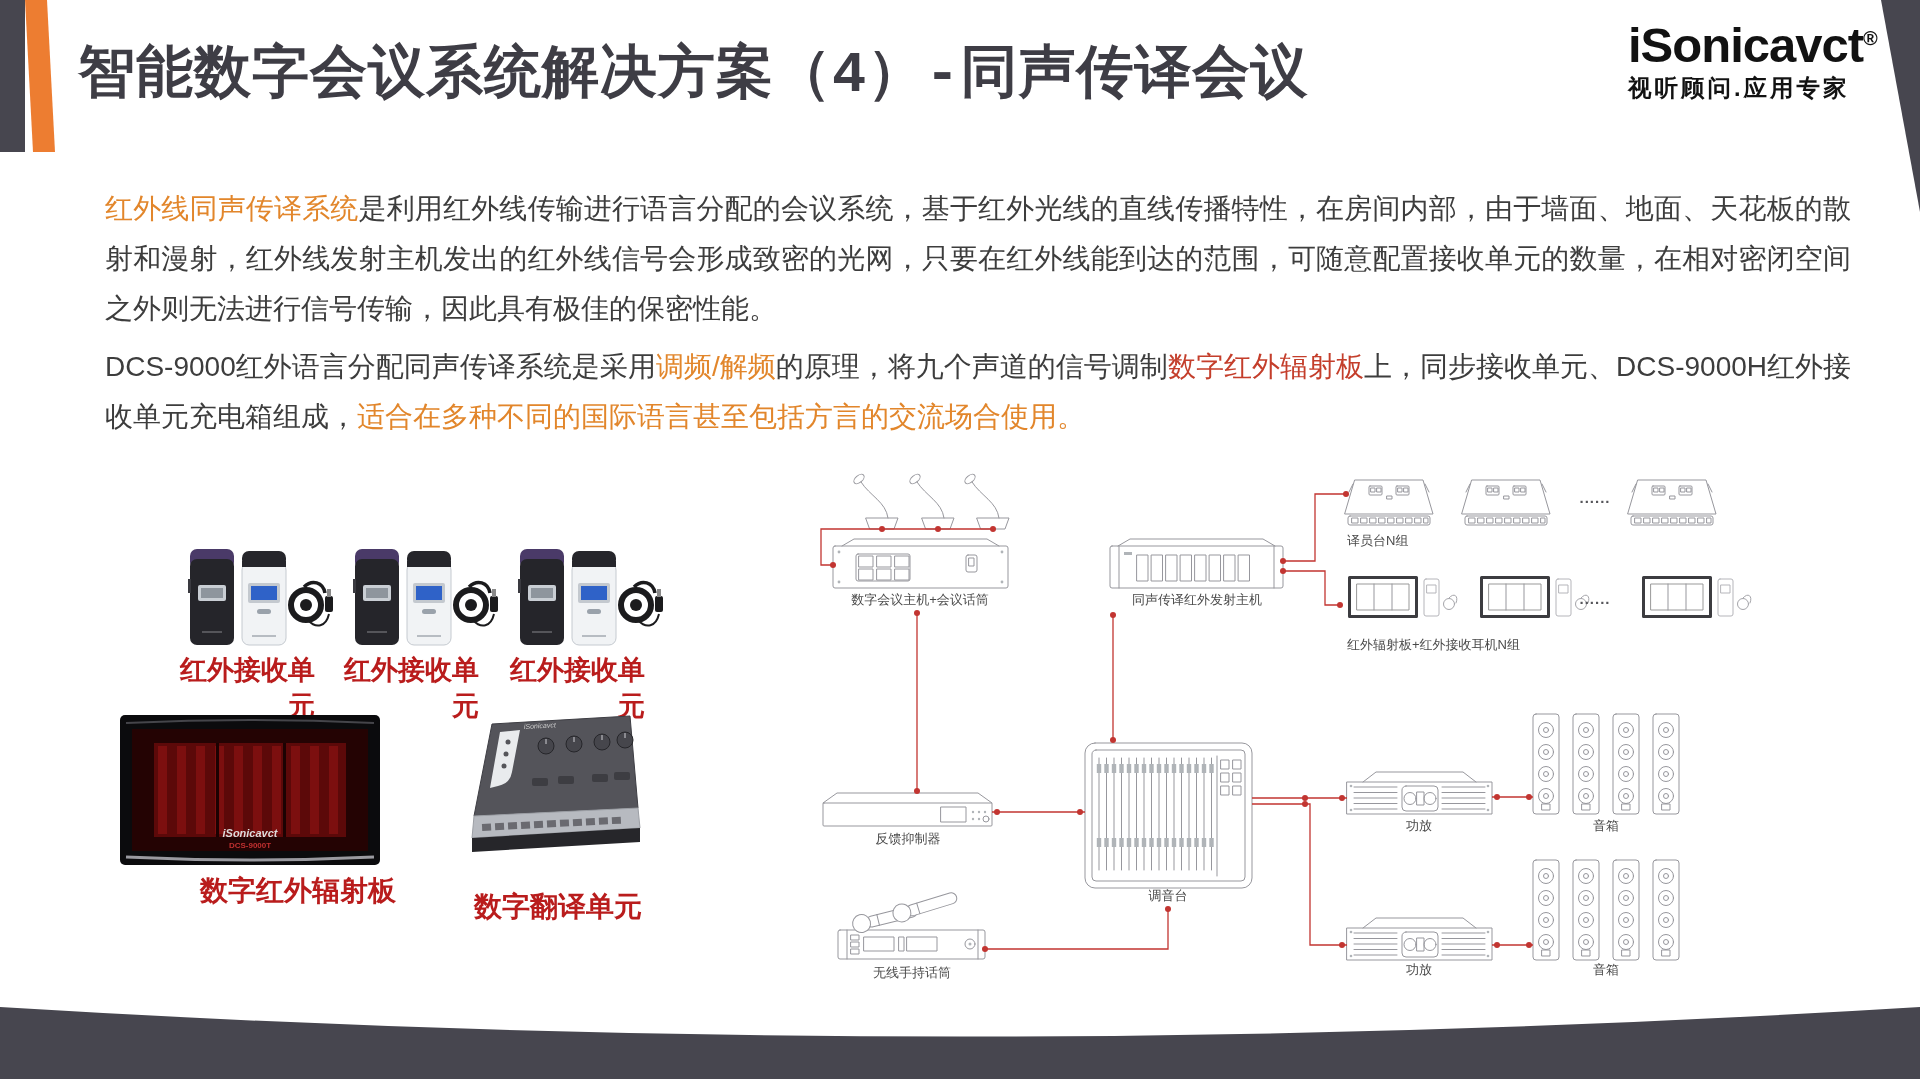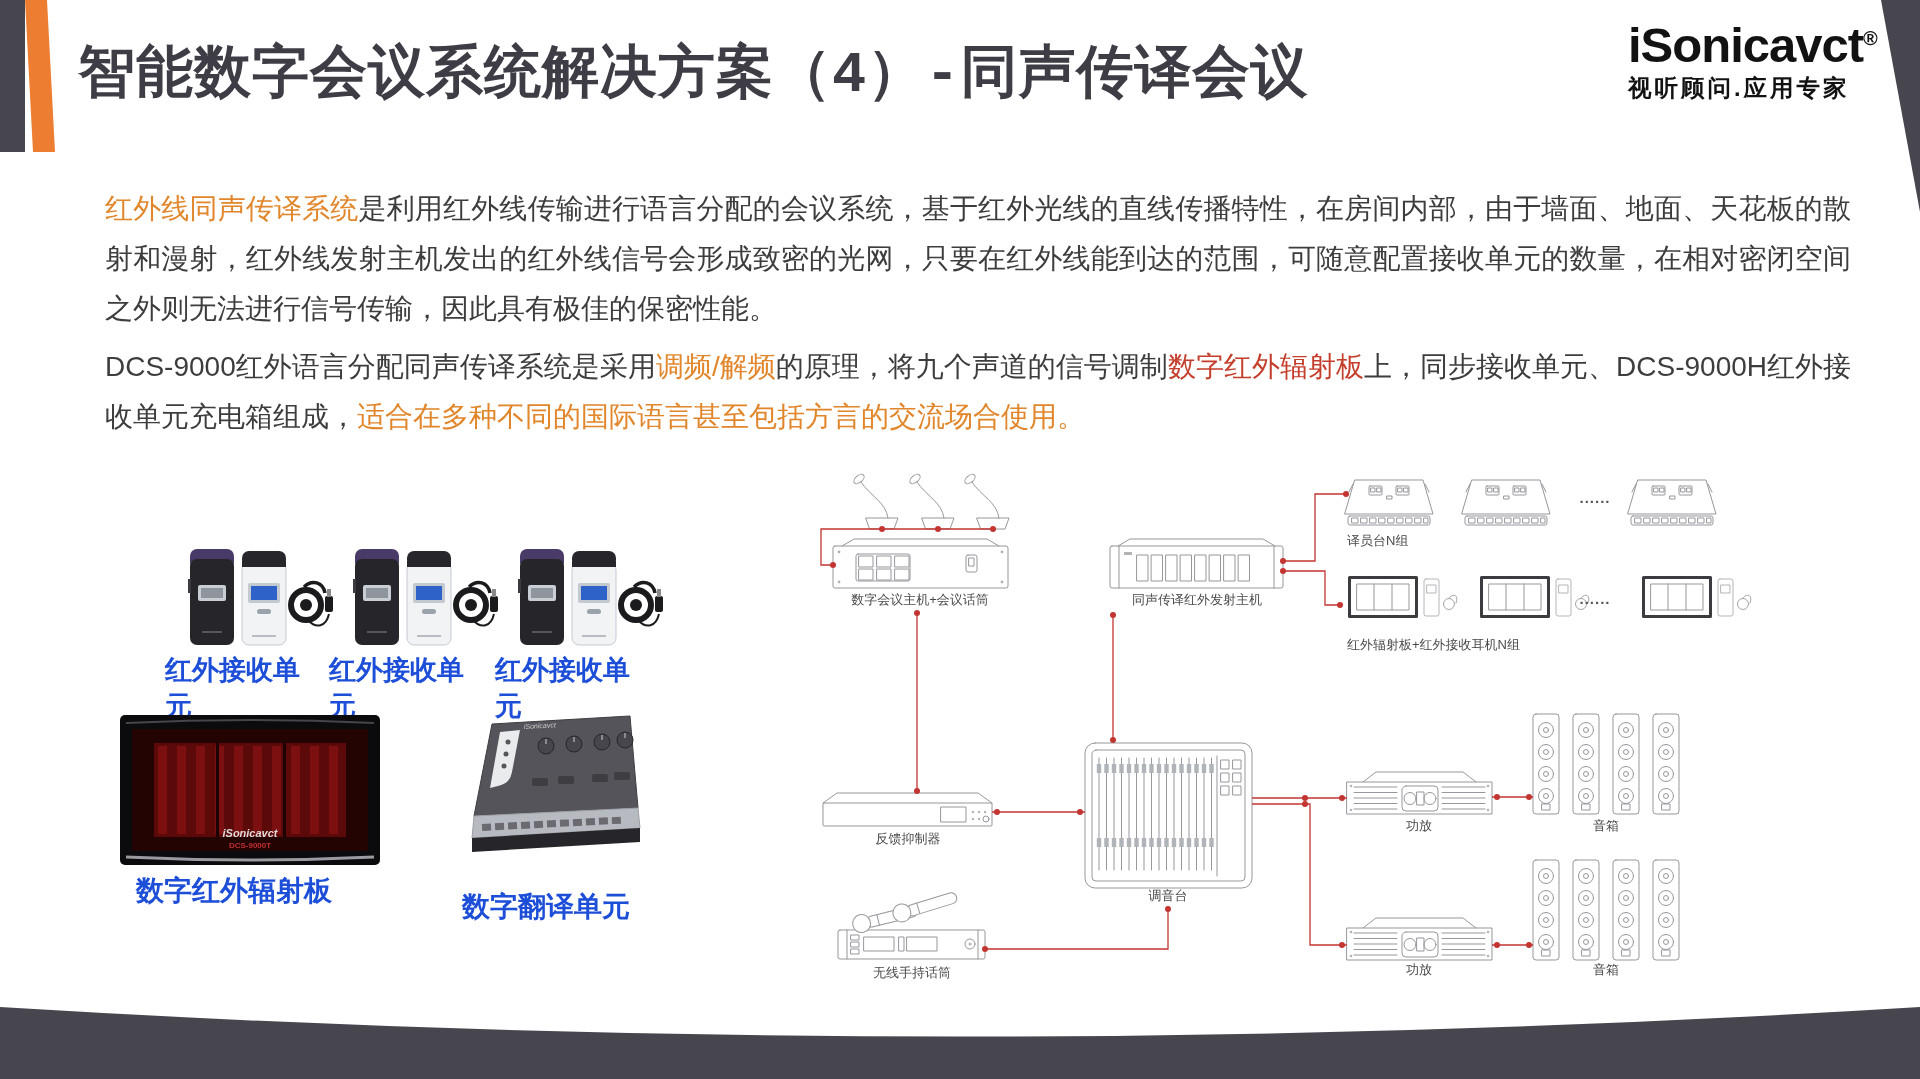--- a/index.html
+++ b/index.html
@@ -14,21 +14,21 @@
   .logo .brand{font-size:49px;font-weight:800;letter-spacing:-1px;line-height:1.05;}
   .logo .reg{font-size:20px;font-weight:700;vertical-align:super;}
   .logo .tagline{font-size:23.5px;font-weight:700;letter-spacing:3px;margin-top:1px;}
   
   .body-text{position:absolute;left:97px;top:176px;width:1762px;font-size:28px;
              line-height:50px;color:#3d3d3d;text-align:justify;}
   .body-text p{margin:8px;}
   .t-orange{color:#e2862b;}
   .t-red{color:#c43e2b;}
   
-  .plabel{position:absolute;text-align:left;font-size:27px;font-weight:600;color:#1d4ed8;font-family:Liberation Mono, monospace;}
+  .plabel{position:absolute;text-align:right;font-size:27px;font-weight:600;color:#b91c1c;font-family:Liberation Mono, monospace;}
   
   .diagram{position:absolute;left:660px;top:378px;}
   .art{stroke:#97979d;stroke-width:1;fill:none;stroke-linejoin:round;stroke-linecap:round;}
   .fillg{fill:#b0b4b8;stroke:none;}
   .dlabel{fill:#4a4a4a;font-size:13px;font-family:"Liberation Sans",sans-serif;}
   .dots{fill:#55555a;font-size:15px;font-weight:bold;letter-spacing:1px;
         font-family:"Liberation Sans",sans-serif;}
   .wire{stroke:#c23531;stroke-width:1.3;fill:none;}
   .node{fill:#c23531;stroke:none;}
 </style>

